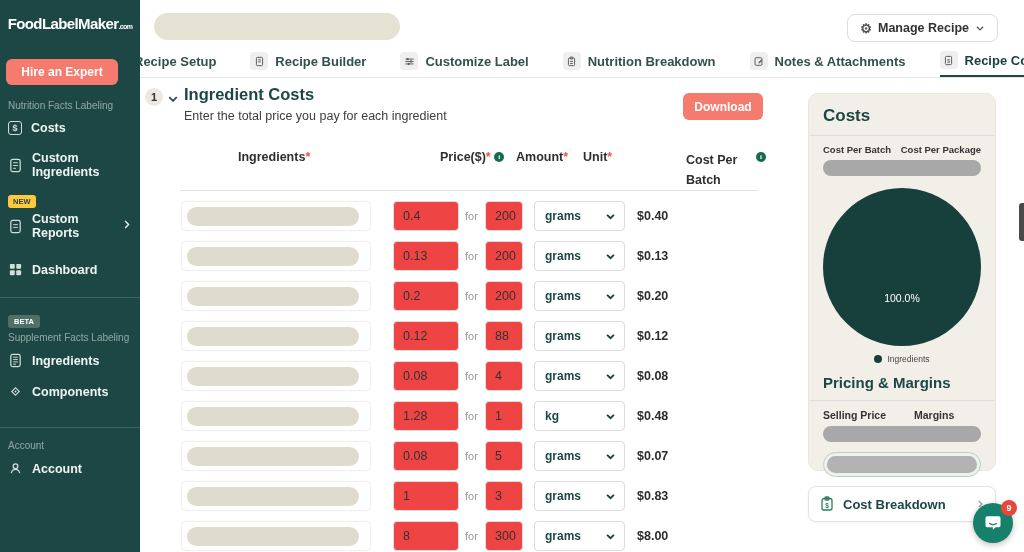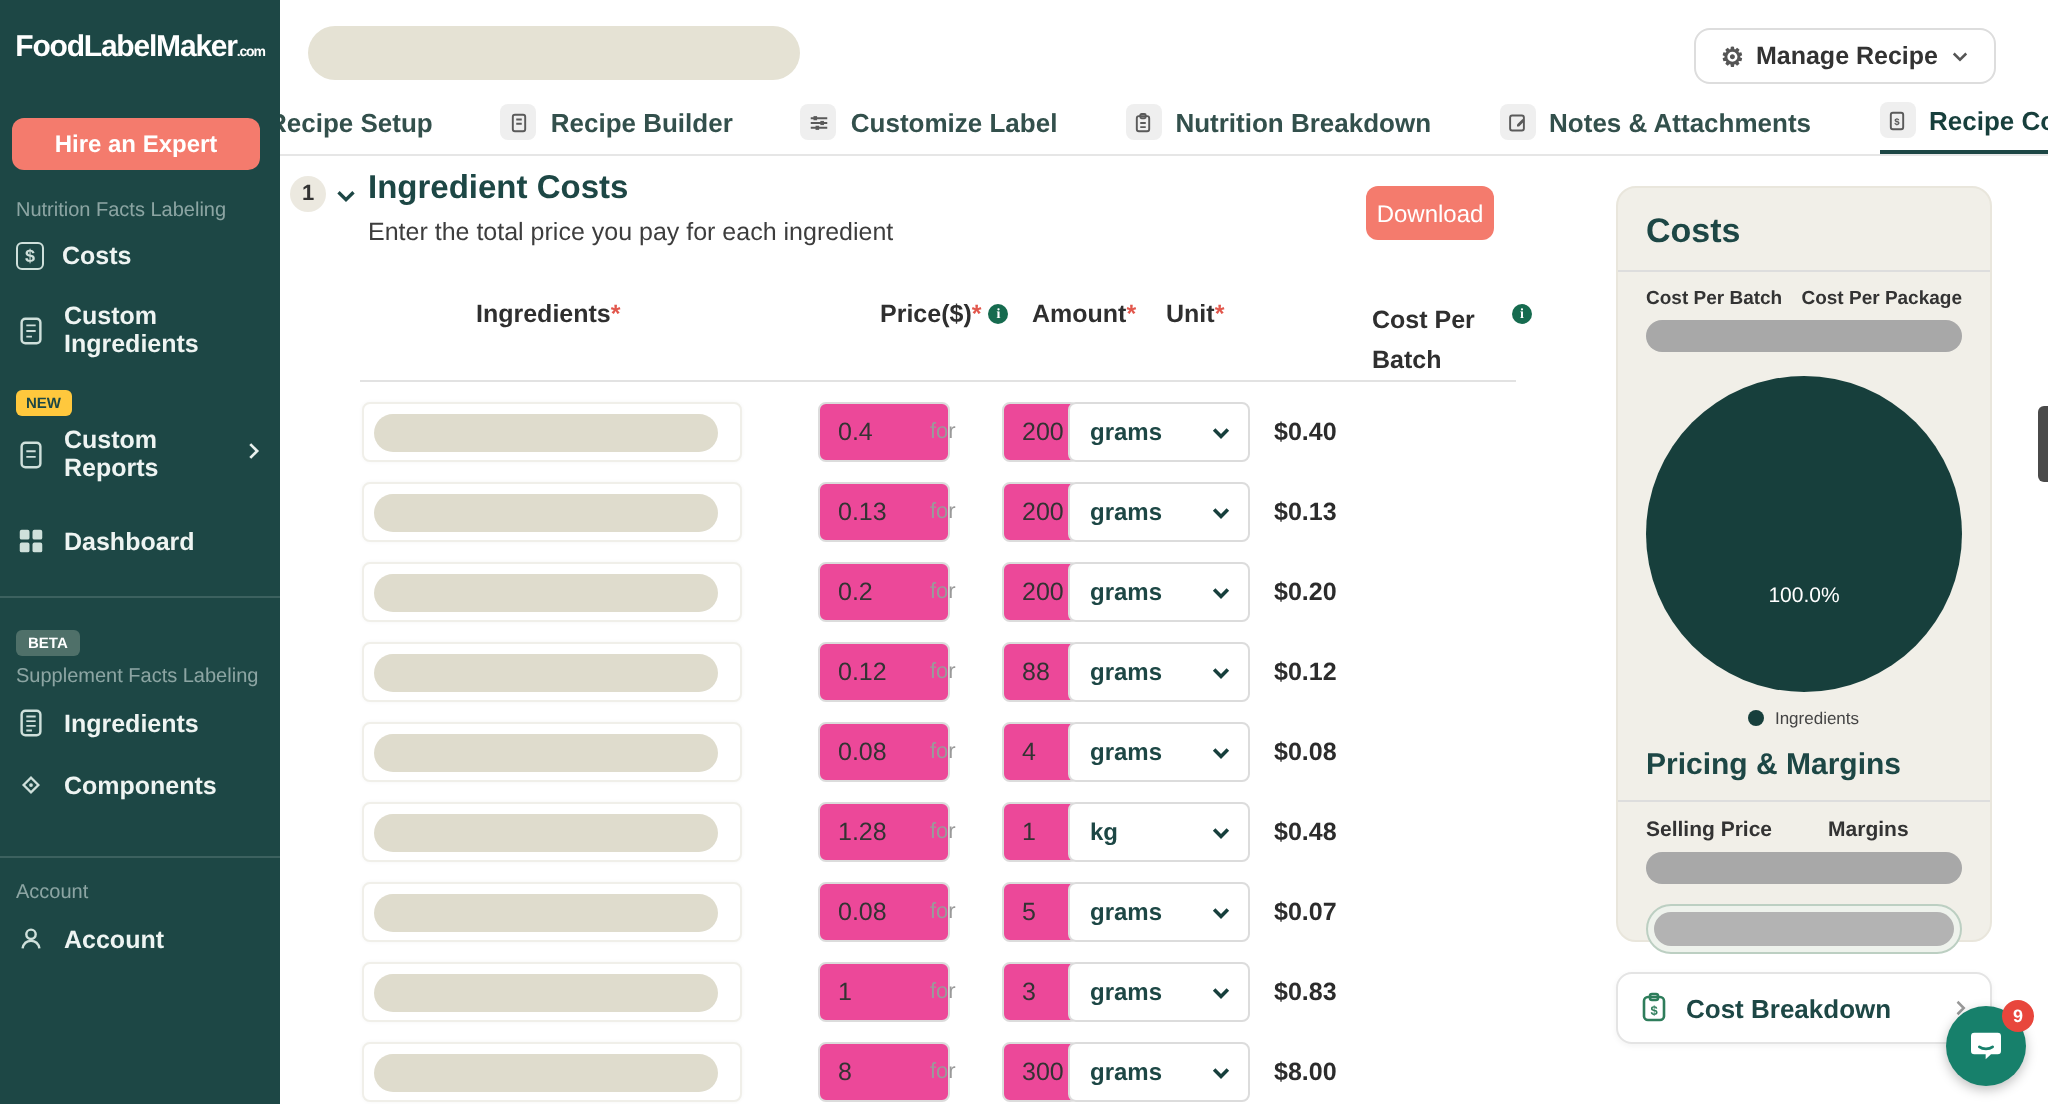--- a/index.html
+++ b/index.html
@@ -2,21 +2,21 @@
 <html><head>
 <meta charset="utf-8">
 <style>
   * { margin:0; padding:0; box-sizing:border-box; }
   html,body { width:1024px; height:552px; overflow:hidden; font-family:"Liberation Sans",sans-serif; background:#fff; position:relative; }
 
   
   .sidebar { position:absolute; left:0; top:0; width:140px; height:552px; background:#1d4745; z-index:30; color:#e9f1ee; }
   .logo { text-align:center; padding-top:15px; font-weight:bold; font-size:15px; letter-spacing:-0.6px; color:#fff; white-space:nowrap; }
   .logo .suffix { font-size:7px; font-weight:bold; }
-  .hire-btn { margin:27px 6px 0 6px; height:26px; background:#f47b6d; color:#fff; border:none; border-radius:6px; font-size:12px; font-weight:bold; width:124px; cursor:pointer; font-family:inherit; }
+  .hire-btn { margin:27px 6px 0 6px; height:26px; background:#f47b6d; color:#fff; border:none; border-radius:6px; font-size:12px; font-weight:bold; width:112px; cursor:pointer; font-family:inherit; }
   .sec-label { margin:15px 0 2px 8px; font-size:10px; color:rgba(232,243,240,0.55); }
   .nav-item { display:flex; align-items:center; gap:9px; padding:8px 8px; font-size:12.5px; font-weight:bold; color:#eef4f2; cursor:pointer; }
   .nav-item svg { width:15px; height:15px; flex:0 0 15px; color:#cfe0db; }
   .dollar-sq { width:14px; height:14px; flex:0 0 14px; border:1.3px solid #cfe0db; border-radius:3px; font-size:9px; display:flex; align-items:center; justify-content:center; color:#cfe0db; font-weight:bold; }
   .badge-new { display:inline-block; background:#ffc83d; color:#1d4745; font-size:7.5px; font-weight:bold; padding:2px 5px; border-radius:3px; margin:8px 0 0 8px; }
   .badge-beta { display:inline-block; background:#4f7069; color:#fff; font-size:7.5px; font-weight:bold; padding:2px 6px; border-radius:3px; margin:6px 0 0 8px; }
   .chev-right { margin-left:auto; }
   .chev-right svg { width:11px; height:11px; color:#e9f1ee; }
   .side-div { height:1px; background:rgba(255,255,255,0.14); margin:12px 0; }
 
@@ -31,32 +31,32 @@
   .tab-ic { width:18px; height:18px; background:#efefef; border-radius:4px; display:flex; align-items:center; justify-content:center; color:#5a5a5a; }
   .tab-ic svg { width:11px; height:11px; }
 
   
   .main { position:absolute; left:140px; top:78px; right:0; bottom:0; background:#fff; }
   .num-circle { position:absolute; left:5px; top:10px; width:18px; height:18px; border-radius:50%; background:#ece9e0; color:#333; font-size:11px; font-weight:bold; display:flex; align-items:center; justify-content:center; }
   .sec-chev { position:absolute; left:27px; top:13px; color:#1d4745; }
   .sec-chev svg { width:12px; height:12px; }
   .ic-title { position:absolute; left:44px; top:7px; font-size:16.5px; font-weight:bold; color:#1d4745; }
   .ic-sub { position:absolute; left:44px; top:31px; font-size:12.5px; color:#3d3d3d; }
-  .download-btn { position:absolute; left:543px; top:15px; width:64px; height:27px; background:#f47b6d; color:#fff; border:none; border-radius:6px; font-size:12px; font-weight:400; cursor:pointer; font-family:inherit; }
+  .download-btn { position:absolute; left:543px; top:15px; width:80px; height:27px; background:#f47b6d; color:#fff; border:none; border-radius:6px; font-size:12px; font-weight:700; cursor:pointer; font-family:inherit; }
 
   .th { position:absolute; top:72px; font-size:12.5px; font-weight:bold; color:#2f2f2f;margin-left:45px; }
   .req { color:#e2574c; }
   .info-dot { display:inline-block; width:10px; height:10px; border-radius:50%; background:#166b4f; color:#fff; font-size:7px; font-weight:bold; text-align:center; line-height:10px; vertical-align:2px; font-family:"Liberation Serif",serif; }
   .th-line { position:absolute; left:40px; top:112px; width:578px; height:1px; background:#e2e2e2; }
 
   .rows { position:absolute; left:0; top:118px; right:0; }
   .t-row { position:relative; height:40px; }
   .ing-box { position:absolute; left:41px; top:5px; width:190px; height:30px; background:#fff; border:1px solid #f0efe9; border-radius:4px; box-shadow:0 0 2px rgba(0,0,0,0.04); cursor:text; }
   .ing-pill { position:absolute; left:5px; top:5px; width:172px; height:19px; border-radius:10px; background:#dfdccd; }
-  .in { position:absolute; top:5px; height:30px; border:1px solid #dcdcdc; border-radius:4px; font-size:12.5px; color:#333; padding-left:9px; font-family:inherit; background:#ec4899;margin-left:16px; }
+  .in { position:absolute; top:5px; height:30px; border:1px solid #dcdcdc; border-radius:4px; font-size:12.5px; color:#333; padding-left:9px; font-family:inherit; background:#ef4444; }
   .in.price { left:253px; width:66px; }
   .in.amount { left:345px; width:38px; }
   .for { position:absolute; left:325px; top:14px; font-size:11px; color:#9a9a9a; }
   .unit { position:absolute; left:394px; top:5px; width:91px; height:30px; border:1px solid #dcdcdc; border-radius:4px; background:#fff; display:flex; align-items:center; padding:0 8px 0 10px; cursor:pointer; }
   .u-label { font-size:12px; font-weight:bold; color:#1d4745; flex:1; }
   .unit svg { width:11px; height:11px; color:#173f3c; }
   .cost { position:absolute; left:497px; top:13px; font-size:12.5px; font-weight:bold; color:#2c2c2c; }
 
   
   .costs-card { position:absolute; left:668px; top:15px; width:188px; height:378px; background:#f1efe8; border:1px solid #e9e6dc; border-radius:10px; padding:12px 14px; }

